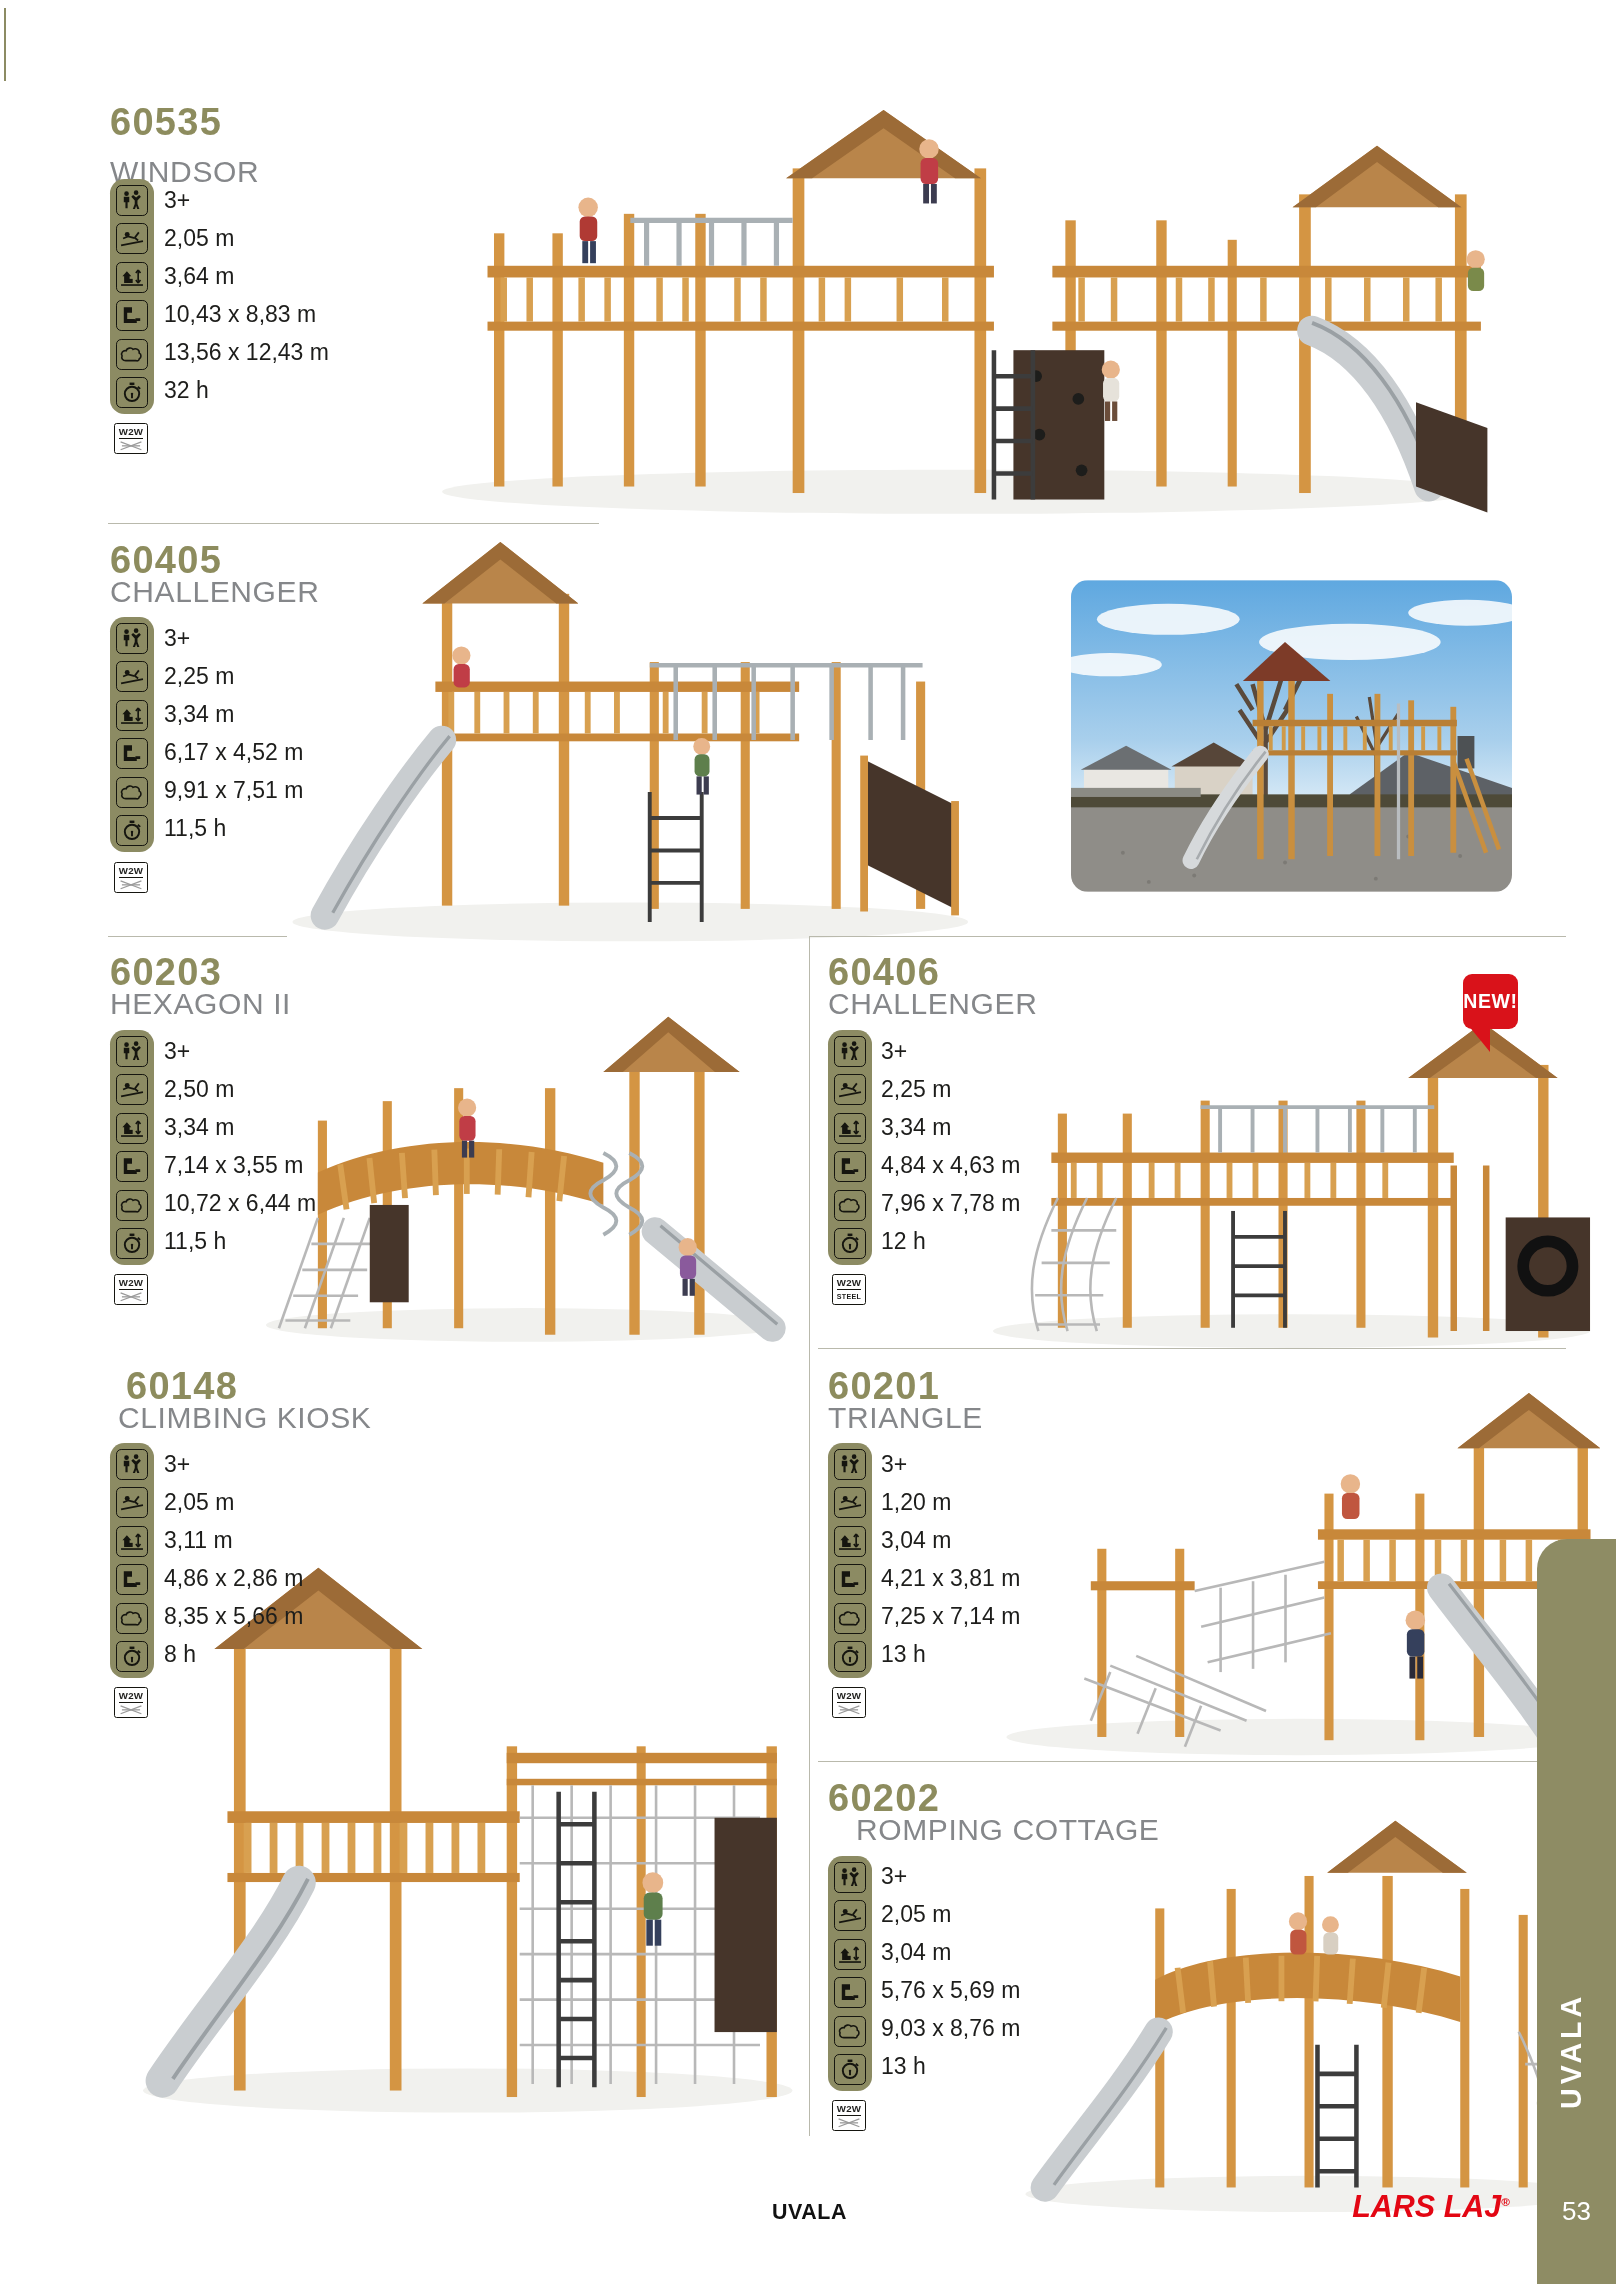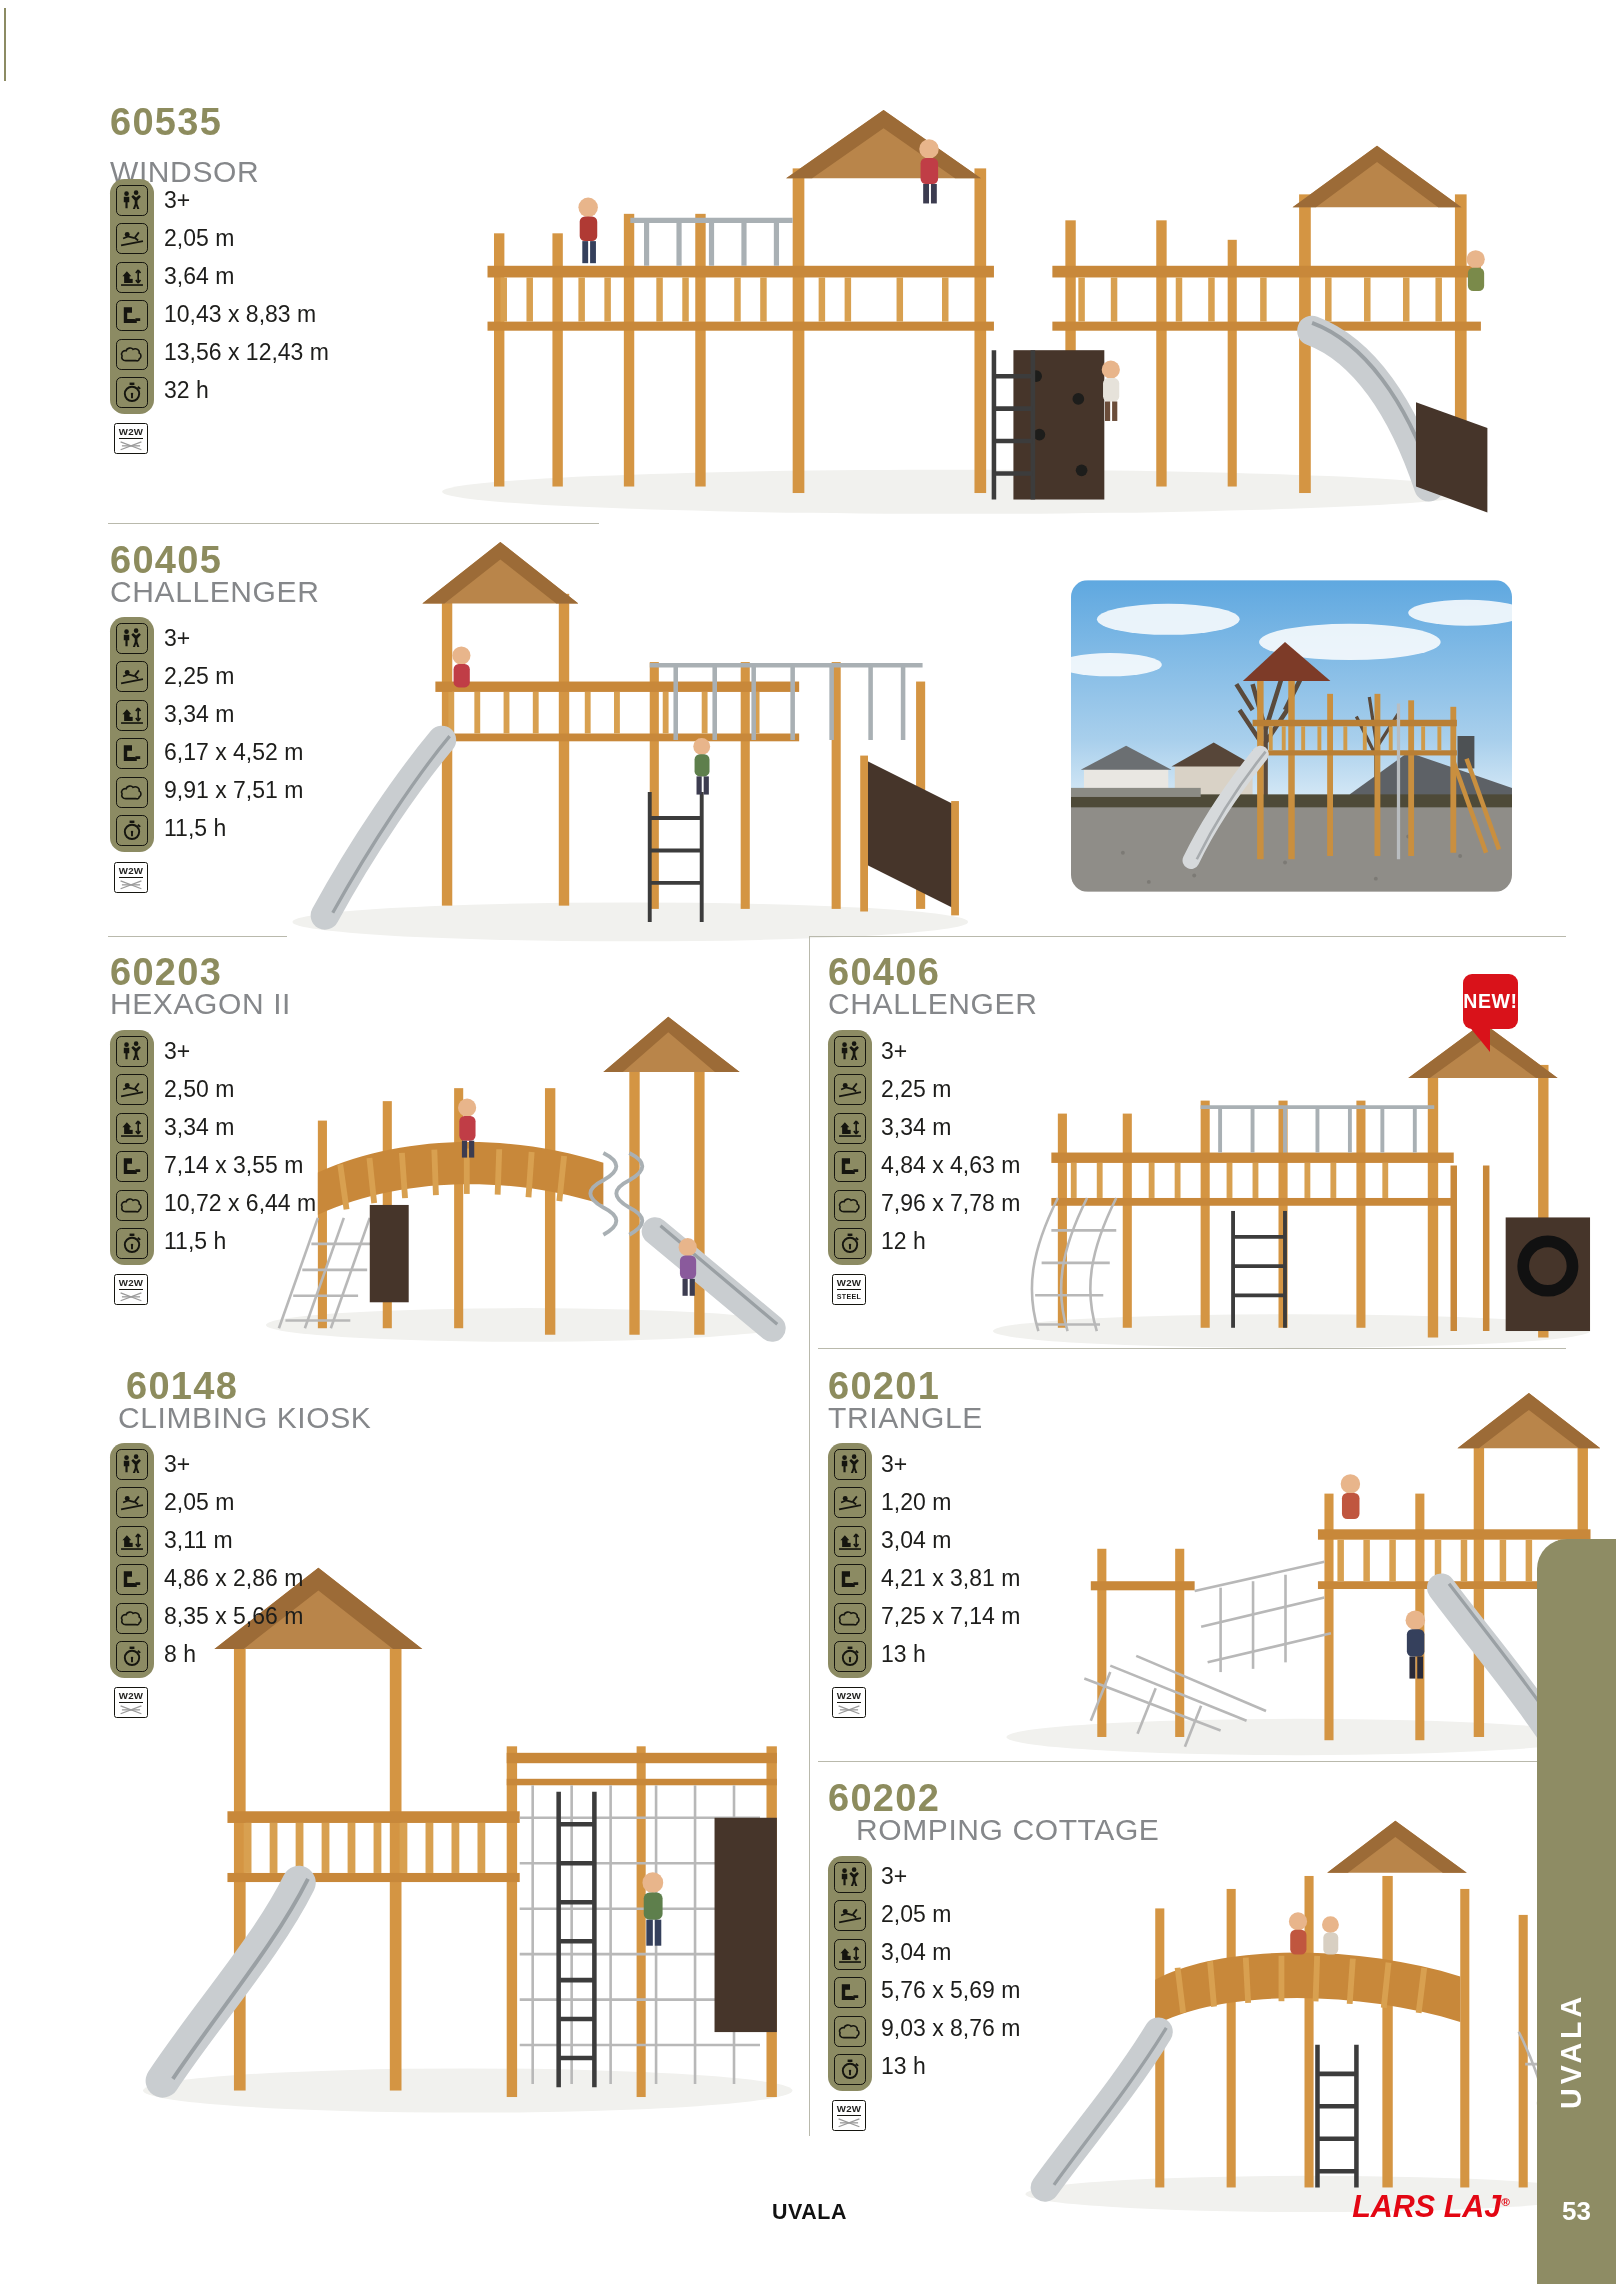--- a/index.html
+++ b/index.html
@@ -28,21 +28,21 @@
   
   .new-badge{position:absolute;width:56px;height:78px;}
   .new-badge .bubble{position:absolute;left:0;top:0;width:55px;height:55px;background:#d9121a;border-radius:9px;
         display:flex;align-items:center;justify-content:center;color:#fff;font-size:19.5px;font-weight:700;letter-spacing:0.6px;}
   .new-badge .tail{position:absolute;left:5.2px;top:51px;width:0;height:0;border-style:solid;
         border-width:0 22px 27px 0;border-color:transparent #d9121a transparent transparent;}
   
   .side-tab{position:absolute;left:1537px;top:1539px;width:79px;height:745px;background:#8e8c64;border-top-left-radius:30px;}
   .side-tab-label{position:absolute;left:18px;top:454px;writing-mode:vertical-rl;transform:rotate(180deg);
         color:#fff;font-size:28.6px;font-weight:700;letter-spacing:3.9px;}
-  .page-num{position:absolute;left:0;top:657px;width:79px;text-align:center;color:#fff;font-size:26px;font-weight:700;}
+  .page-num{position:absolute;left:0;top:657px;width:79px;text-align:center;color:#fff;font-size:26px;font-weight:400;}
   .footer-center{position:absolute;left:712px;top:2200px;width:195px;text-align:center;font-size:21.4px;font-weight:700;
         letter-spacing:0.6px;color:#111;}
   .brand{position:absolute;left:1350px;top:2189px;width:162px;text-align:center;color:#e30613;
         font-size:30.5px;font-weight:800;font-style:italic;letter-spacing:0px;white-space:nowrap;}
   .brand sup{font-size:11.7px;font-style:normal;}
   .crop-mark{position:absolute;left:3.9px;top:7.8px;width:2.6px;height:73px;background:#8c8b63;}
   .photo-wrap{position:absolute;left:1071px;top:580px;width:441px;height:312px;border-radius:17px;overflow:hidden;}
   .render{position:absolute;}
 </style>
 </head>

